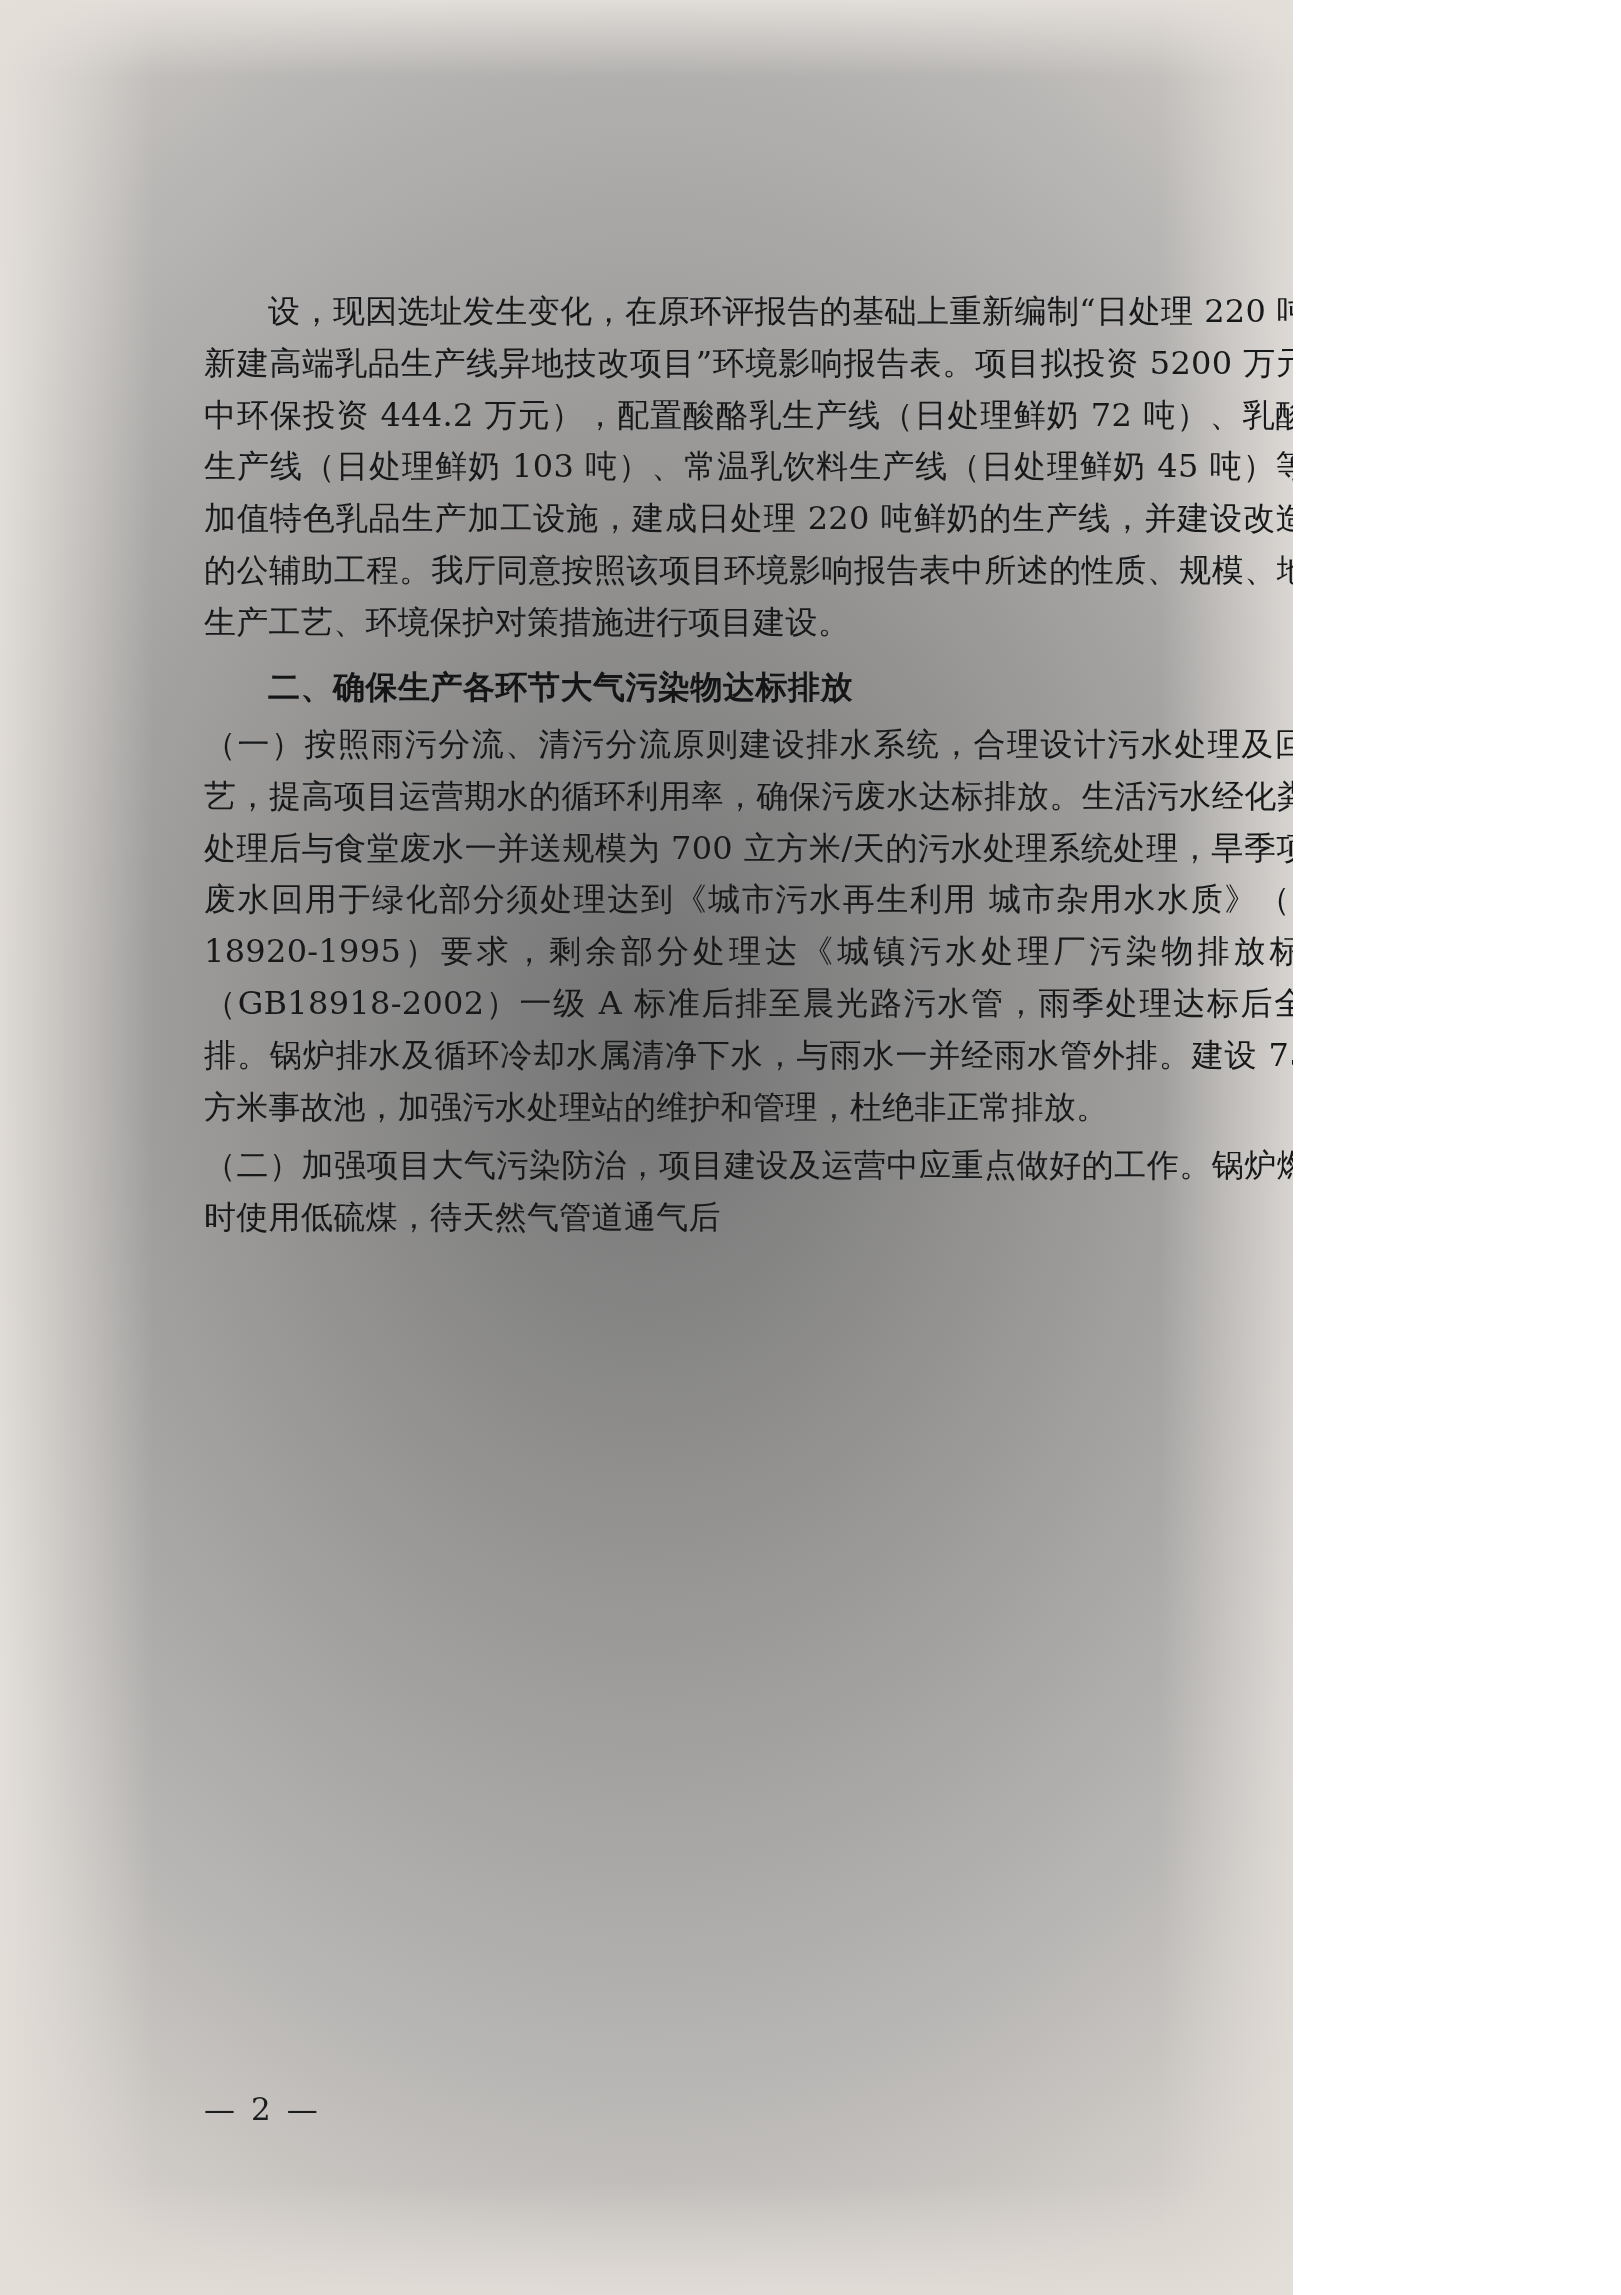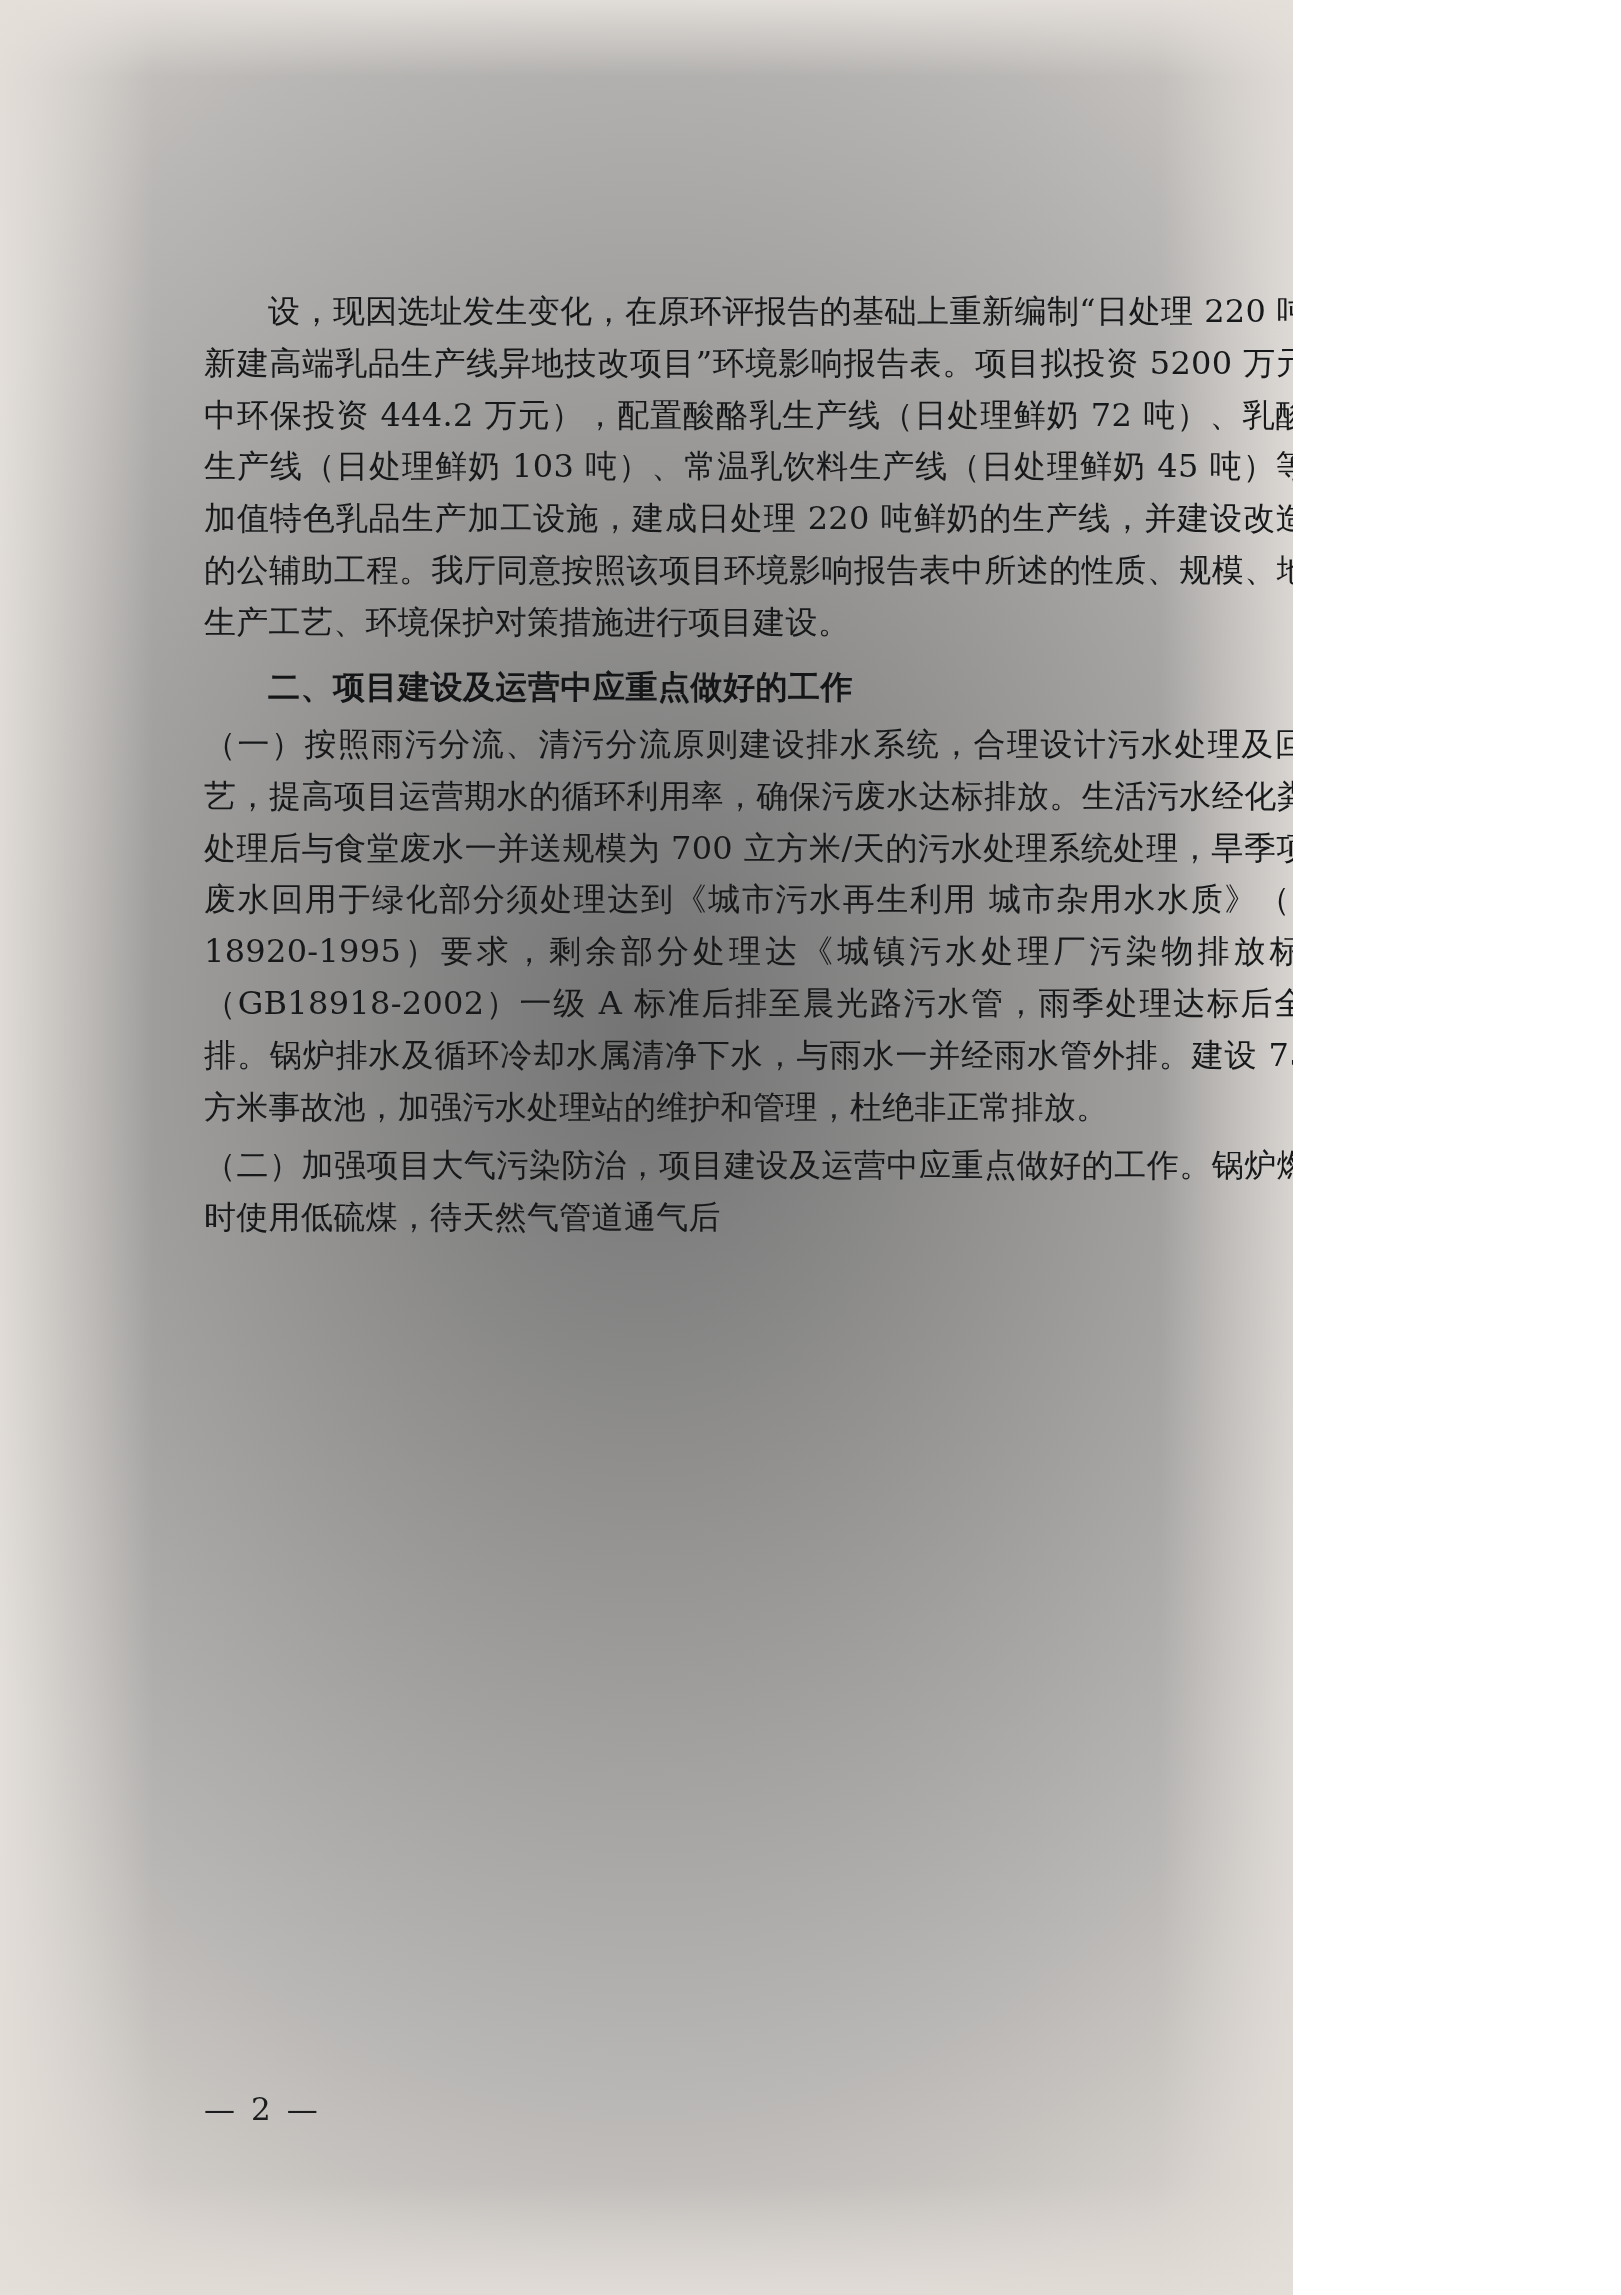--- a/index.html
+++ b/index.html
@@ -125,21 +125,21 @@
   <div class="bleed" style="left:1431px; top:1615px; width:36px; height:18.4px; background:rgba(150,150,155,0.26); border-radius:40%;"></div>
 
   <div class="paper-tint"></div>
 
   <div class="content">
 
     <p class="para indent">设，现因选址发生变化，在原环评报告的基础上重新编制“日处理 220 吨鲜奶新建高端乳品生产线异地技改项目”环境影响报告表。项目拟投资 5200 万元（其中环保投资 444.2 万元），配置酸酪乳生产线（日处理鲜奶 72 吨）、乳酸饮料生产线（日处理鲜奶 103 吨）、常温乳饮料生产线（日处理鲜奶 45 吨）等高附加值特色乳品生产加工设施，建成日处理 220 吨鲜奶的生产线，并建设改造配套的公辅助工程。我厅同意按照该项目环境影响报告表中所述的性质、规模、地点、生产工艺、环境保护对策措施进行项目建设。</p>
 
     <div class="gap"></div>
 
-    <p class="section-head">二、项目建设及运营中应重点做好的工作</p>
+    <p class="section-head">二、确保生产各环节大气污染物达标排放</p>
 
     <p class="para">（一）按照雨污分流、清污分流原则建设排水系统，合理设计污水处理及回水工艺，提高项目运营期水的循环利用率，确保污废水达标排放。生活污水经化粪池预处理后与食堂废水一并送规模为 700 立方米/天的污水处理系统处理，旱季项目污废水回用于绿化部分须处理达到《城市污水再生利用 城市杂用水水质》（GB/T 18920-1995）要求，剩余部分处理达《城镇污水处理厂污染物排放标准》（GB18918-2002）一级 A 标准后排至晨光路污水管，雨季处理达标后全部外排。锅炉排水及循环冷却水属清净下水，与雨水一并经雨水管外排。建设 750 立方米事故池，加强污水处理站的维护和管理，杜绝非正常排放。</p>
 
     <div class="gap"></div>
 
     <p class="para">（二）加强项目大气污染防治，项目建设及运营中应重点做好的工作。锅炉燃煤暂时使用低硫煤，待天然气管道通气后</p>
 
   </div>
 
   <div class="page-number">— 2 —</div>

